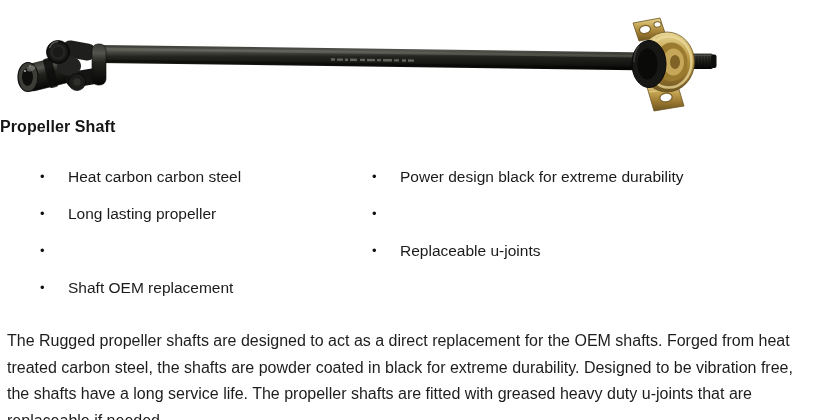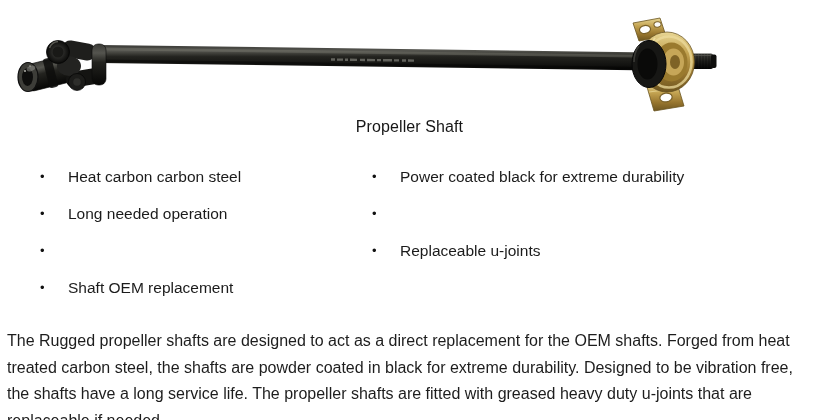--- a/index.html
+++ b/index.html
@@ -9,22 +9,22 @@
     font-family:"Liberation Sans", sans-serif;
     color:#1c1c1c;
   }
   .sheet { width:819px; height:420px; position:relative; }
 
   .photo { margin:0; width:819px; height:112px; }
   .photo svg { display:block; }
 
   .title {
     margin:6px 0 0 0;
-    font-size:16px; font-weight:400;
-    text-align:center; color:#161616;
+    font-size:16px; font-weight:700;
+    text-align:left; color:#161616;
     letter-spacing:0.1px;
   }
 
   .features {
     display:flex;
     padding:30px 0 0 40px;
   }
   .features ul { list-style:none; margin:0; padding:0; }
   .features ul.col-left  { width:332px; }
   .features ul.col-right { flex:1; }
@@ -146,34 +146,34 @@
   <h1 class="title">Propeller Shaft</h1>
 
   <div class="features">
     <ul class="col-left">
       <li>
           <span class="b">•</span>
           <span>Heat carbon carbon steel</span>
         </li>
       <li>
           <span class="b">•</span>
-          <span>Long needed operation</span>
+          <span>Long lasting propeller</span>
         </li>
       <li>
           <span class="b">•</span>
         </li>
       <li>
           <span class="b">•</span>
           <span>Shaft OEM replacement</span>
         </li>
     </ul>
     <ul class="col-right">
       <li>
           <span class="b">•</span>
-          <span>Power coated black for extreme durability</span>
+          <span>Power design black for extreme durability</span>
         </li>
       <li>
           <span class="b">•</span>
         </li>
       <li>
           <span class="b">•</span>
           <span>Replaceable u-joints</span>
         </li>
     </ul>
   </div>

